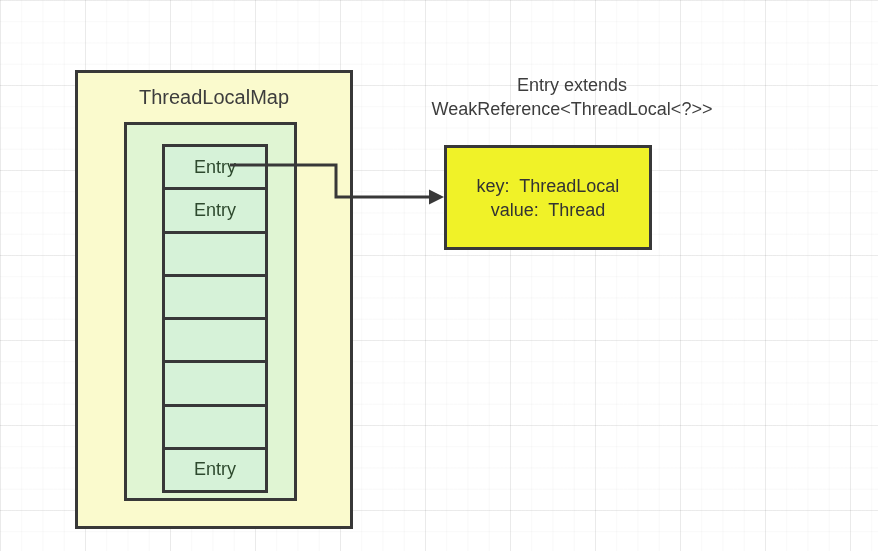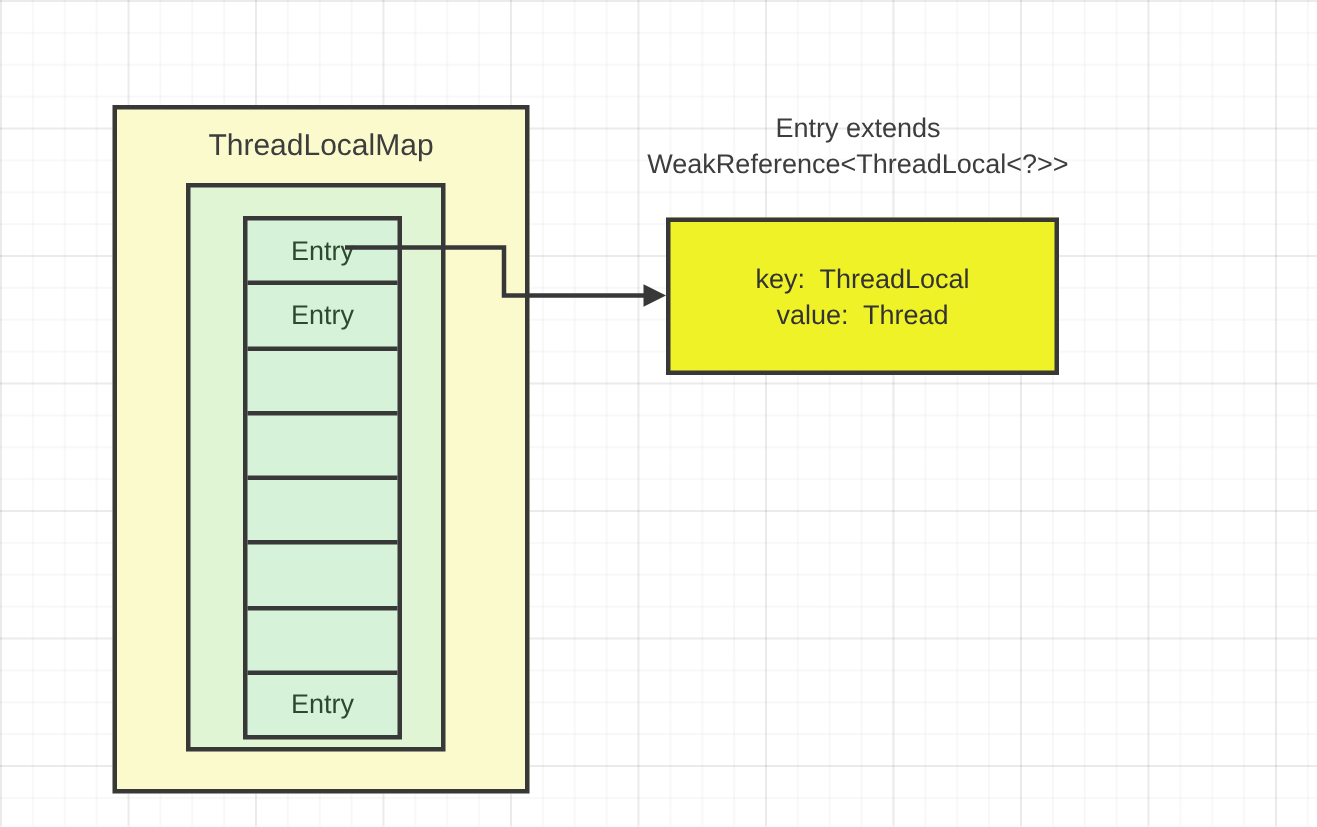--- a/index.html
+++ b/index.html
@@ -75,21 +75,21 @@
   }
   .annotation {
     position: absolute;
     left: 400px; top: 73px; width: 344px;
     text-align: center;
     font-size: 18px;
     line-height: 24px;
   }
   .detail-box {
     position: absolute;
-    left: 444px; top: 145px; width: 262px; height: 105px;
+    left: 444px; top: 145px; width: 208px; height: 105px;
     box-sizing: border-box;
     border: 3px solid var(--stroke, #383838);
     background: var(--detail_fill, #f0f228);
     display: flex;
     flex-direction: column;
     align-items: center;
     justify-content: center;
     font-size: 18px;
     line-height: 24px;
     color: #333333;

